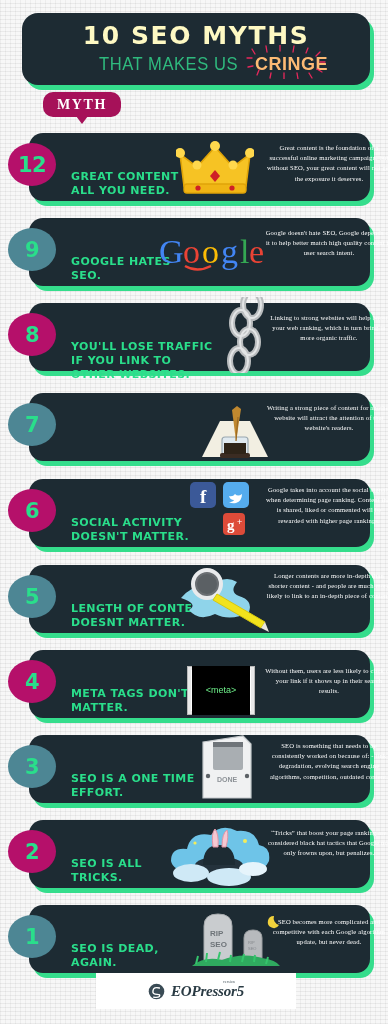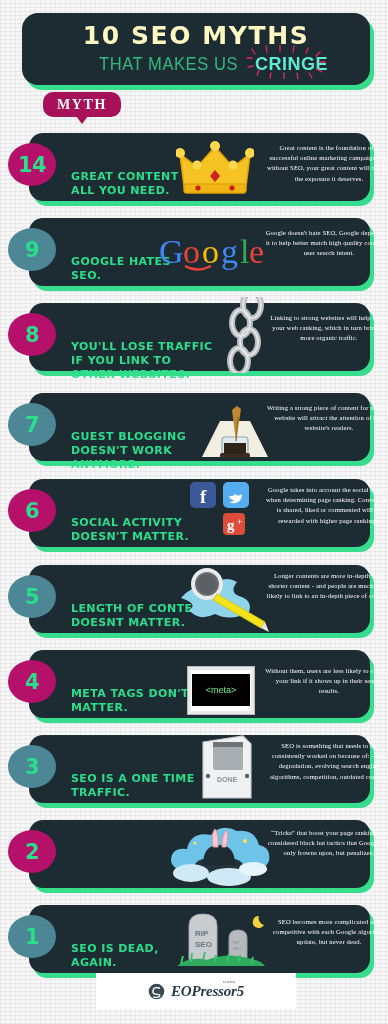--- a/index.html
+++ b/index.html
@@ -39,21 +39,21 @@
     margin-left: 35px;
   }
   .title-sub {
     font-size: 18px; font-weight: normal;
     color: #2fba7e; letter-spacing: 0.6px;
     transform: scaleX(0.92); transform-origin: left;
   }
   .title-accent {
     position: relative;
     font-size: 18px; font-weight: bold;
-    color: #5eead4; letter-spacing: 0.5px;
+    color: #fdba74; letter-spacing: 0.5px;
   }
   .burst { position: absolute; left: -9px; top: -9px; width: 84px; height: 34px; pointer-events: none; }
 
   
   .bubble {
     position: absolute; top: 92px;
     background: #a61159;
     border-radius: 9px;
     height: 25px;
     display: flex; align-items: center; justify-content: center;
@@ -138,21 +138,21 @@
     font-size: 3.4px; font-style: normal; font-weight: normal;
     color: #2a3b44; letter-spacing: 0.3px;
   }
   .meta-screen {
     width: 66px; height: 47px; background: #ffffff;
     border: 3px solid #e9e9e9;
     display: flex; align-items: center; justify-content: center;
     box-shadow: 0 0 0 1px #b9b9b9;
   }
   .meta-inner {
-    width: 58px; height: 32px; background: #000;
+    width: 58px; height: 49px; background: #000;
     display: flex; align-items: center; justify-content: center;
     font-family: "Liberation Sans", sans-serif;
     font-size: 9px; color: #6ef08a;
   }
 </style>
 </head>
 <body>
 
 <div class="page">
 
@@ -181,21 +181,21 @@
           </g>
         </svg>
         <span>CRINGE</span>
       </span>
     </div>
   </div>
 
   <div class="bubble bubble-myth">MYTH</div>
 
   <div class="row" style="top:133px">
-    <div class="badge badge-pink">14</div>
+    <div class="badge badge-pink">12</div>
     <div class="myth-text">GREAT CONTENT IS ALL YOU NEED.</div>
     <div class="illus">
       <svg width="78" height="56" viewBox="0 0 78 56">
         <path d="M8 46 L4 14 L21 27 L39 7 L57 27 L74 14 L70 46 Z" fill="#f6c324" stroke="#e0a408" stroke-width="1.6"></path>
         <rect x="8" y="44" width="62" height="9" rx="3" fill="#f0b514" stroke="#e0a408" stroke-width="1.4"></rect>
         <circle cx="4" cy="13" r="5" fill="#ffd84d"></circle>
           <circle cx="21" cy="25" r="4.5" fill="#ffd84d"></circle>
         <circle cx="39" cy="6" r="5" fill="#ffd84d"></circle>
           <circle cx="57" cy="25" r="4.5" fill="#ffd84d"></circle>
         <circle cx="74" cy="13" r="5" fill="#ffd84d"></circle>
@@ -241,21 +241,20 @@
           <ellipse cx="31" cy="45" rx="9" ry="13"></ellipse>
           <ellipse cx="21" cy="64" rx="9" ry="13"></ellipse>
         </g>
       </svg>
     </div>
     <div class="truth-text">Linking to strong websites will help boost your web ranking, which in turn bring in more organic traffic.</div>
   </div>
 
   <div class="row" style="top:393px">
     <div class="badge badge-teal">7</div>
-    <div class="myth-text" style="width:142px">GUEST BLOGGING DOESN'T WORK ANYMORE.</div>
     <div class="illus" style="left:160px;top:6px">
       <svg width="86" height="58" viewBox="0 0 86 58">
         <path d="M10 56 L28 20 L58 20 L76 56 Z" fill="#f2efe2"></path>
         <rect x="30" y="36" width="26" height="18" rx="3" fill="#dfe9ef" stroke="#9aa8b0" stroke-width="1.2"></rect>
         <rect x="28" y="52" width="30" height="5" rx="2" fill="#3b2c22"></rect>
         <rect x="32" y="42" width="22" height="11" fill="#2e2418"></rect>
         <path d="M44 40 L49 8 L45 5 L40 9 Z" fill="#c0882f"></path>
         <path d="M44 40 L46 16" stroke="#9b6a22" stroke-width="1.2"></path>
       </svg>
     </div>
@@ -300,57 +299,58 @@
     <div class="illus" style="left:146px;top:9px">
       <div class="meta-screen">
         <div class="meta-inner">&lt;meta&gt;</div>
       </div>
     </div>
     <div class="truth-text" style="top:16px">Without them, users are less likely to click on your link if it shows up in their search results.</div>
   </div>
 
   <div class="row" style="top:735px">
     <div class="badge badge-teal">3</div>
-    <div class="myth-text" style="width:124px">SEO IS A ONE TIME TRAFFIC.</div>
+    <div class="myth-text" style="width:124px">SEO IS A ONE TIME EFFORT.</div>
     <div class="illus" style="left:150px;top:-2px;height:70px">
       <svg width="68" height="68" viewBox="0 0 68 68">
         <path d="M12 8 L52 2 L60 10 L60 64 L12 64 Z" fill="#f0f1f2" stroke="#c4c8cb" stroke-width="1.2"></path>
         <rect x="22" y="10" width="30" height="26" rx="2" fill="#a9aeb2"></rect>
         <rect x="22" y="8" width="30" height="5" fill="#6f7479"></rect>
         <text x="26" y="48" font-family="Liberation Sans, sans-serif" font-weight="bold" font-size="7" fill="#8d9297">DONE</text>
         <circle cx="17" cy="42" r="2.2" fill="#5c6166"></circle>
         <circle cx="56" cy="42" r="2.2" fill="#5c6166"></circle>
       </svg>
     </div>
     <div class="truth-text" style="top:6px">SEO is something that needs to be consistently worked on because of: - link degradation, evolving search engine algorithms, competition, outdated content.</div>
   </div>
 
   <div class="row" style="top:820px">
     <div class="badge badge-pink">2</div>
+    <div class="myth-text" style="width:118px">SEO IS ALL TRICKS.</div>
     <div class="illus" style="left:138px;top:0px;width:104px;height:68px">
       <svg width="104" height="66" viewBox="0 0 104 66">
         <path d="M4 40 q0-14 16-12 q4-18 24-14 q10-12 26-4 q18-2 22 14 q12 2 10 16 q-4 10-20 10 L22 50 q-16 0-18-10z" fill="#6ec4e8"></path>
         <ellipse cx="52" cy="44" rx="24" ry="8" fill="#24323c"></ellipse>
         <path d="M36 44 q0-20 16-20 q16 0 16 20z" fill="#1d2b33"></path>
         <path d="M46 26 q-2-14 2-18 q4 5 3 18z" fill="#f6c8d2" stroke="#e294a6" stroke-width="1"></path>
         <path d="M55 26 q0-14 5-17 q2 6-1 17z" fill="#f6c8d2" stroke="#e294a6" stroke-width="1"></path>
         <ellipse cx="24" cy="52" rx="18" ry="9" fill="#cfe9f6"></ellipse>
         <ellipse cx="62" cy="56" rx="22" ry="9" fill="#cfe9f6"></ellipse>
         <ellipse cx="86" cy="48" rx="14" ry="7" fill="#e6f4fb"></ellipse>
         <circle cx="78" cy="20" r="2" fill="#f2ec5a"></circle>
         <circle cx="28" cy="22" r="1.6" fill="#f2ec5a"></circle>
       </svg>
     </div>
     <div class="truth-text" style="top:8px">“Tricks” that boost your page ranking are considered black hat tactics that Google not only frowns upon, but penalizes.</div>
   </div>
 
   <div class="row" style="top:905px">
     <div class="badge badge-teal">1</div>
     <div class="myth-text" style="width:112px">SEO IS DEAD, AGAIN.</div>
-    <div class="illus" style="left:140px;top:0px;width:104px;height:68px">
+    <div class="illus" style="left:155px;top:0px;width:104px;height:68px">
       <svg width="104" height="66" viewBox="0 0 104 66">
         <path d="M20 54 L20 20 q0-12 14-12 q14 0 14 12 L48 54 Z" fill="#c9cccf" stroke="#a7abae" stroke-width="1"></path>
         <text x="26" y="30" font-family="Liberation Sans, sans-serif" font-weight="bold" font-size="8" fill="#6e7479">RIP</text>
         <text x="26" y="41" font-family="Liberation Sans, sans-serif" font-weight="bold" font-size="8" fill="#6e7479">SEO</text>
         <path d="M60 52 L60 32 q0-8 9-8 q9 0 9 8 L78 52 Z" fill="#b7babd" stroke="#9a9ea1" stroke-width="1"></path>
         <text x="64" y="38" font-family="Liberation Sans, sans-serif" font-size="4" fill="#85898d">RIP</text>
         <text x="64" y="44" font-family="Liberation Sans, sans-serif" font-size="4" fill="#85898d">SEO</text>
         <path d="M8 60 q12-10 30-6 q20-8 40-2 q14 2 18 8 z" fill="#2faa5f"></path>
         <path d="M12 58 l2-8 M22 56 l1-9 M34 54 l2-8 M46 56 l1-7 M58 56 l2-8 M70 56 l1-7 M82 58 l2-7" stroke="#35c46c" stroke-width="2" fill="none"></path>
         <path d="M90 10 a6 6 0 1 0 5 9 a7 7 0 0 1 -5 -9z" fill="#f2d23c"></path>

